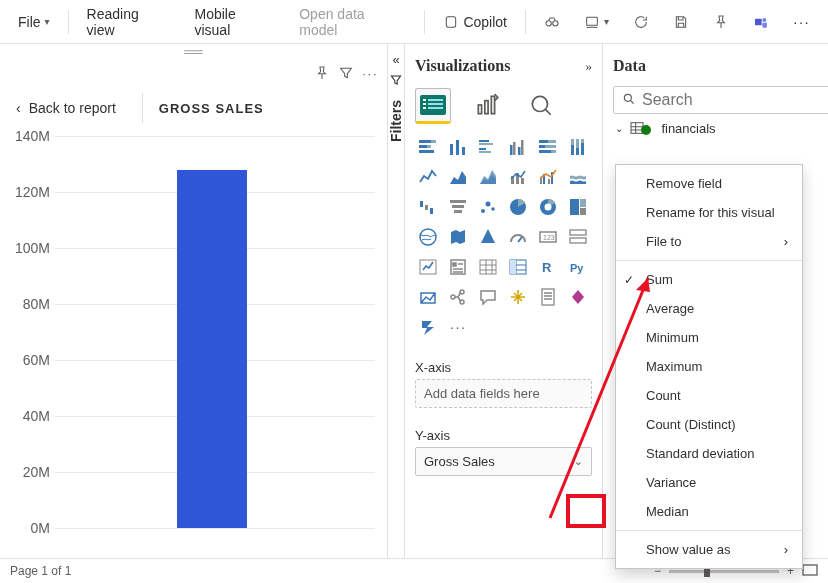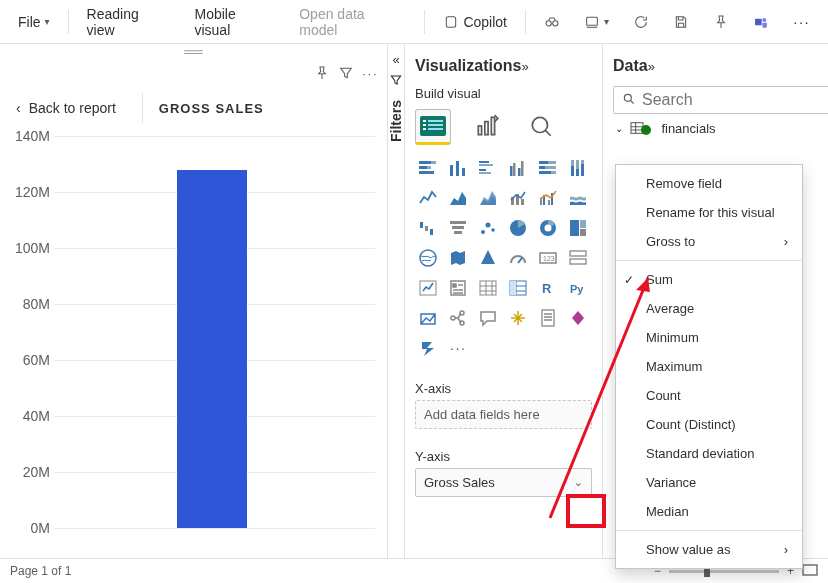--- a/index.html
+++ b/index.html
@@ -23,21 +23,21 @@
 .chart-area { flex:1; position:relative; padding: 8px 12px 8px 12px; }
 .y-axis { position:absolute; left:10px; top:8px; bottom:30px; width:40px; }
 .y-tick { position:absolute; right:0; font-size:14px; color:#605e5c; transform:translateY(-50%); }
 .grid { position:absolute; left:55px; right:12px; top:8px; bottom:30px; }
 .gline { position:absolute; left:0; right:0; height:1px; background:#e9e9e9; }
 .bar { position:absolute; background:#2f56d6; }
 .filters-tab { width:26px; border-right:1px solid #e1e1e1; display:flex; flex-direction:column; align-items:center; padding-top:8px; gap:6px; }
 .filters-label { writing-mode: vertical-rl; font-weight:600; font-size:14px; transform: rotate(180deg); margin-top:4px; }
 
 .viz-pane { flex:0 0 198px; border-right:1px solid #e1e1e1; padding:8px 10px; overflow:hidden; }
-.pane-hdr { display:flex; align-items:center; height:28px; }
+.pane-hdr { display:flex; align-items:center; justify-content:space-between; height:28px;font-family:Liberation Serif, serif; }
 .pane-title { font-weight:700; font-size:16px; }
 .sub-lbl { font-size:13px; margin-top:6px; }
 .mode-row { display:flex; gap:18px; margin:8px 0 10px 0; align-items:center; }
 .mode-btn { width:36px; height:36px; display:flex; align-items:center; justify-content:center; border-bottom:3px solid transparent; }
 .mode-btn.active { border-bottom-color:#f2c811; background:#f7f7f7; border:1px solid #bbb; border-bottom:3px solid #f2c811; border-radius:3px; }
 .viz-grid { display:grid; grid-template-columns: repeat(6, 26px); grid-auto-rows:26px; gap:4px; }
 .viz-cell { width:26px; height:26px; display:flex; align-items:center; justify-content:center; color:#444; border-radius:2px; }
 .viz-cell svg { width:20px; height:20px; }
 
 .field-sec { margin-top:14px; font-size:13px; color:#323130; }
@@ -197,21 +197,20 @@
           <path d="M4 5h16l-6 8v6l-4-2v-4z"></path>
         </svg></span>
     <span class="filters-label">Filters</span>
   </div>
 
   <div class="viz-pane">
     <div class="pane-hdr">
       <span class="pane-title">Visualizations</span>
       <span>»</span>
     </div>
-    <div class="sub-lbl">Build visual</div>
     <div class="mode-row">
       <div class="mode-btn active">
           <svg width="28" height="22" viewBox="0 0 28 22">
             <rect x="1" y="1" width="26" height="20" fill="#0b7868" rx="2"></rect>
             <rect x="4" y="5" width="3" height="2" fill="#fff"></rect>
             <rect x="4" y="9" width="3" height="2" fill="#fff"></rect>
             <rect x="4" y="13" width="3" height="2" fill="#fff"></rect>
             <rect x="9" y="5" width="15" height="2" fill="#9de"></rect>
             <rect x="9" y="9" width="15" height="2" fill="#9de"></rect>
             <rect x="9" y="13" width="15" height="2" fill="#9de"></rect>
@@ -532,21 +531,21 @@
 </div>
 
 <div class="ctx-menu">
   <div class="ctx-item">
       <span>Remove field</span>
     </div>
   <div class="ctx-item">
       <span>Rename for this visual</span>
     </div>
   <div class="ctx-item">
-      <span>Gross to</span>
+      <span>File to</span>
       <span>›</span>
     </div>
   <div class="ctx-sep"></div>
   <div class="ctx-item">
       <span class="chk">✓</span>
       <span>Sum</span>
     </div>
   <div class="ctx-item">
       <span>Average</span>
     </div>

